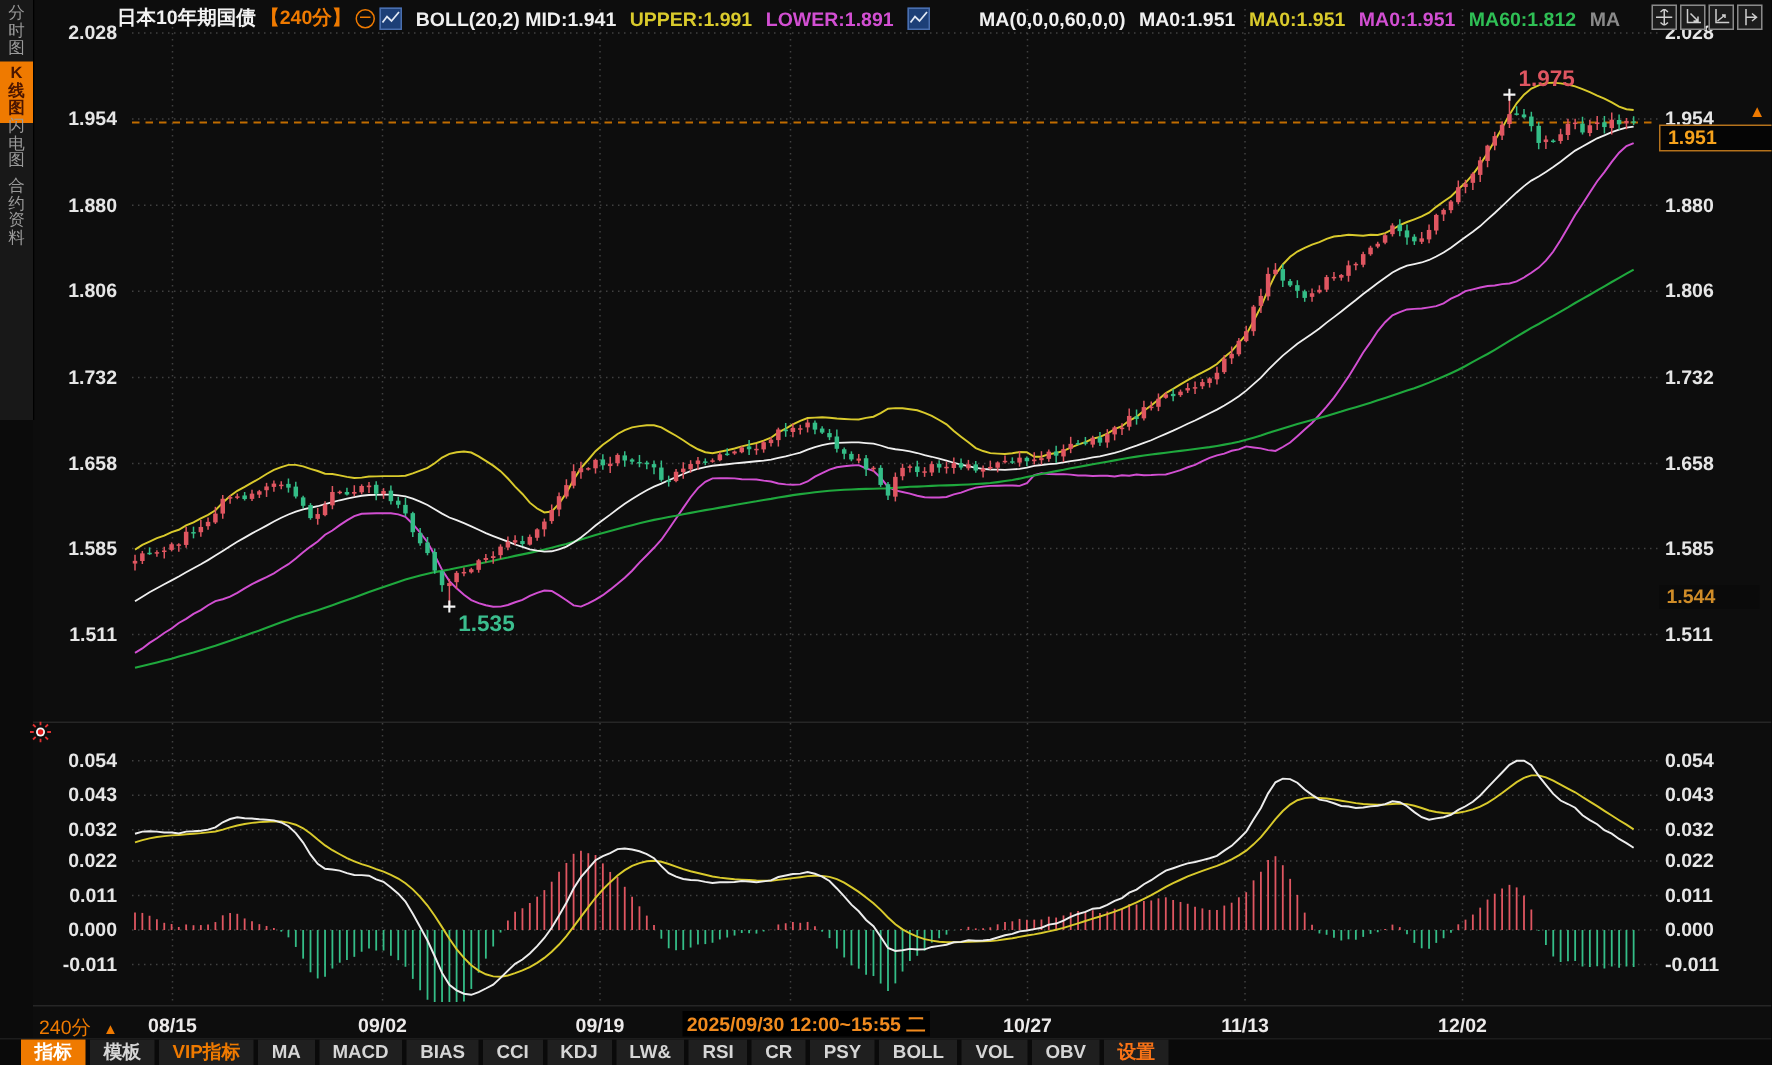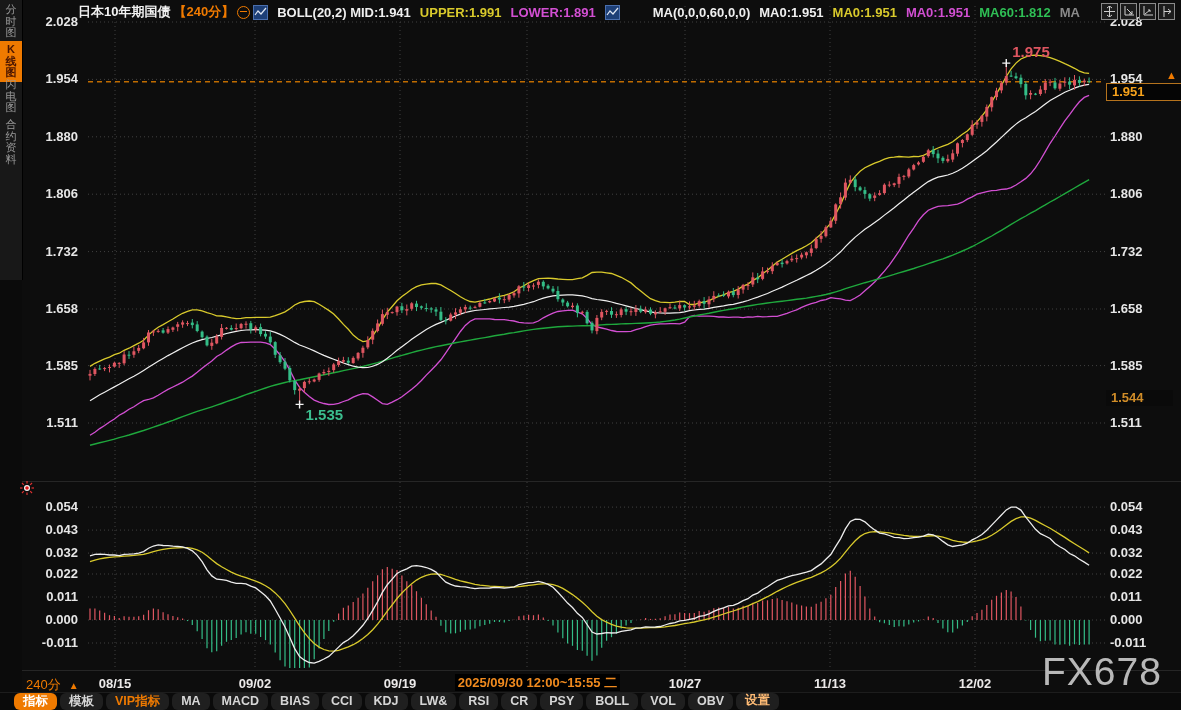--- a/index.html
+++ b/index.html
@@ -32,24 +32,24 @@
   
   #macd-legend{position:absolute;left:92px;top:486px;z-index:4;font-size:13px;font-weight:bold;white-space:nowrap;display:flex;gap:10px;}
   
   #cur-price-box{position:absolute;left:1106px;top:83px;width:71px;height:16px;background:#050505;border:1px solid #b5731d;
                  color:#f6a21c;font-size:13px;font-weight:bold;line-height:16px;padding-left:5px;z-index:6;}
   #low-price-box{position:absolute;left:1106px;top:390px;width:62px;height:16px;background:#0a0a0a;color:#cf8c28;
                  font-size:13px;font-weight:bold;line-height:16px;padding-left:5px;z-index:6;}
   #cur-arrow{position:absolute;left:1166px;top:69px;color:#ef7a00;font-size:11px;z-index:6;}
   
   #toolbar{position:absolute;left:0;bottom:0;width:1181px;height:18px;background:#0a0a0a;z-index:7;display:flex;align-items:center;gap:3px;padding-left:14px;box-sizing:border-box;border-top:1px solid #1d1d1d;}
-  .tb-btn{height:17px;line-height:17px;padding:0 9px;background:#1f1f1f;color:#d6d6d6;font-size:12.5px;font-weight:bold;cursor:pointer;border-radius:6px;}
+  .tb-btn{height:17px;line-height:17px;padding:0 9px;background:#1f1f1f;color:#d6d6d6;font-size:12.5px;font-weight:bold;cursor:pointer;}
   .tb-btn.active{background:#ef7a00;color:#fff;}
   .tb-btn.vip{color:#ef7a00;}
-  .tb-btn.dim{color:#fdba74;font-family:Liberation Mono, monospace;}
+  .tb-btn.dim{color:#f97316;}
   
   #watermark{position:absolute;left:1042px;top:650px;color:#c7c7c7;font-size:39px;font-weight:400;letter-spacing:1px;z-index:6;opacity:.92;}
   
   #burst{position:absolute;left:20px;top:481px;z-index:6;}
   .hline{position:absolute;left:22px;width:1159px;height:1px;background:#262626;z-index:2;}
 </style>
 </head>
 <body>
 <div id="stage">
 
@@ -819,21 +819,20 @@
       <div class="tb-btn">LW&amp;</div>
       <div class="tb-btn">RSI</div>
       <div class="tb-btn">CR</div>
       <div class="tb-btn">PSY</div>
       <div class="tb-btn">BOLL</div>
       <div class="tb-btn">VOL</div>
       <div class="tb-btn">OBV</div>
       <div class="tb-btn dim">设置</div>
     </div>
 
-<div id="watermark">FX678</div>
 
 <div id="burst">
 <svg width="14" height="14" viewBox="0 0 14 14">
   <g stroke="#e03030" stroke-width="1.2">
     <line x1="7" y1="0" x2="7" y2="2.5"></line>
           <line x1="7" y1="11.5" x2="7" y2="14"></line>
     <line x1="0" y1="7" x2="2.5" y2="7"></line>
           <line x1="11.5" y1="7" x2="14" y2="7"></line>
     <line x1="2" y1="2" x2="3.8" y2="3.8"></line>
           <line x1="10.2" y1="10.2" x2="12" y2="12"></line>

